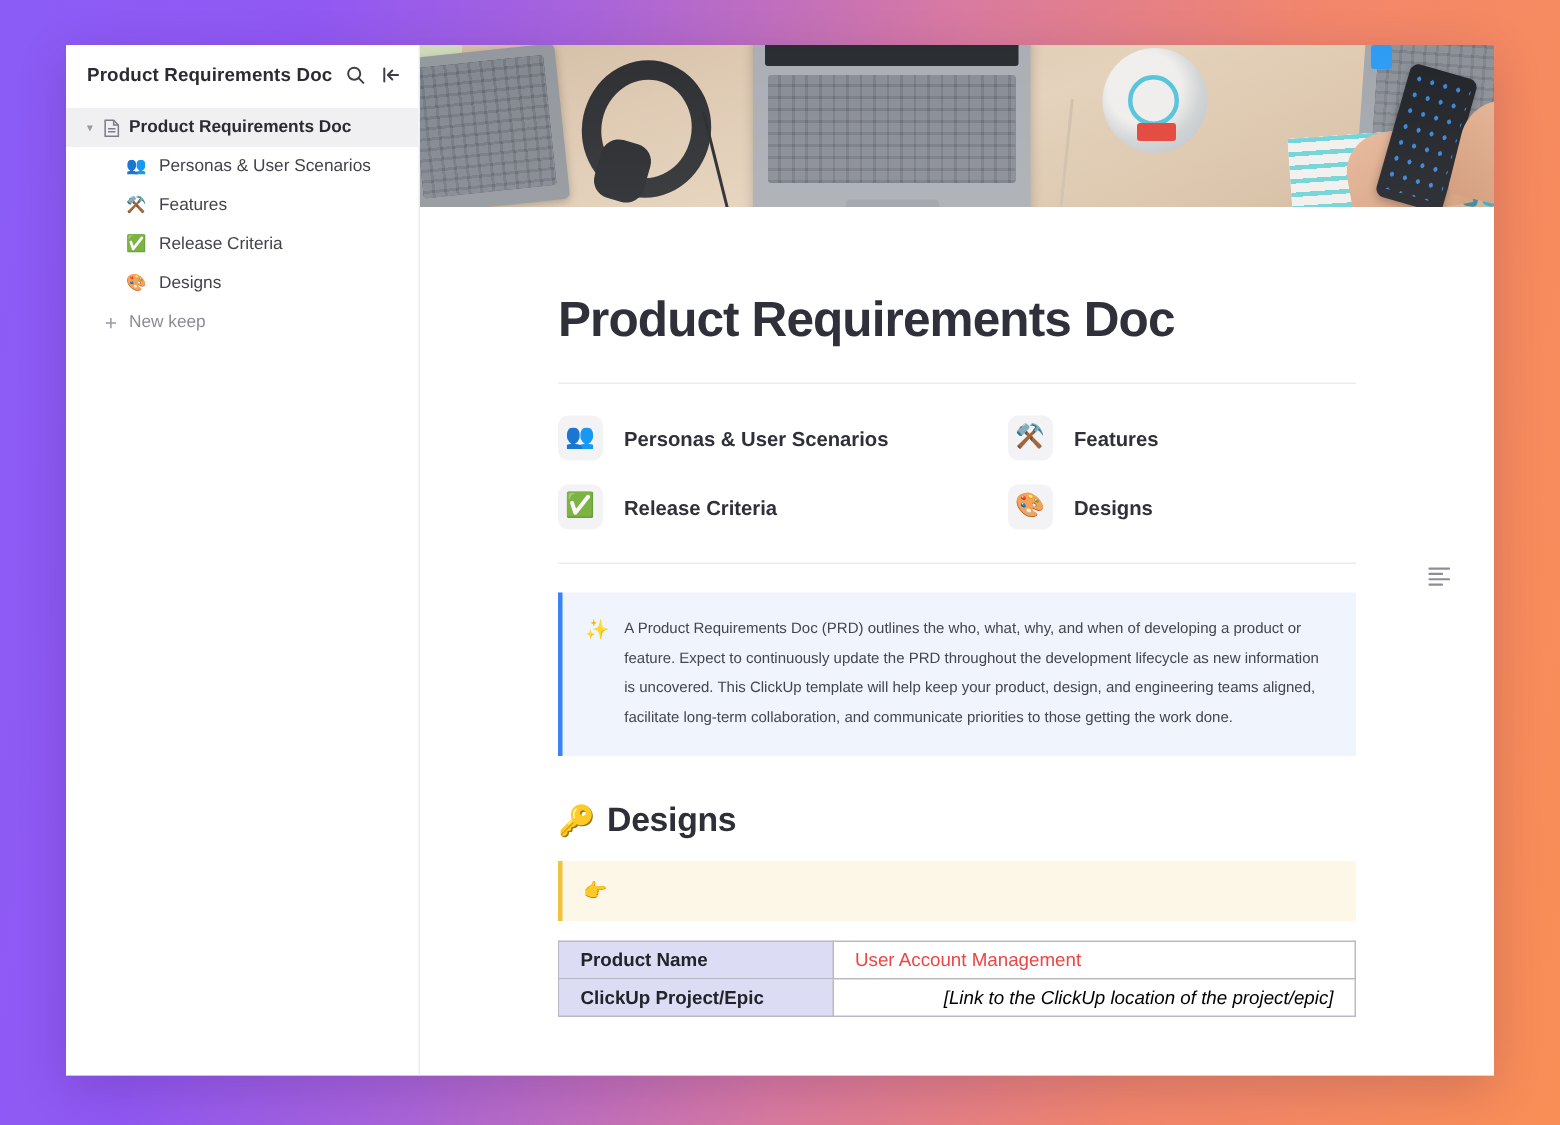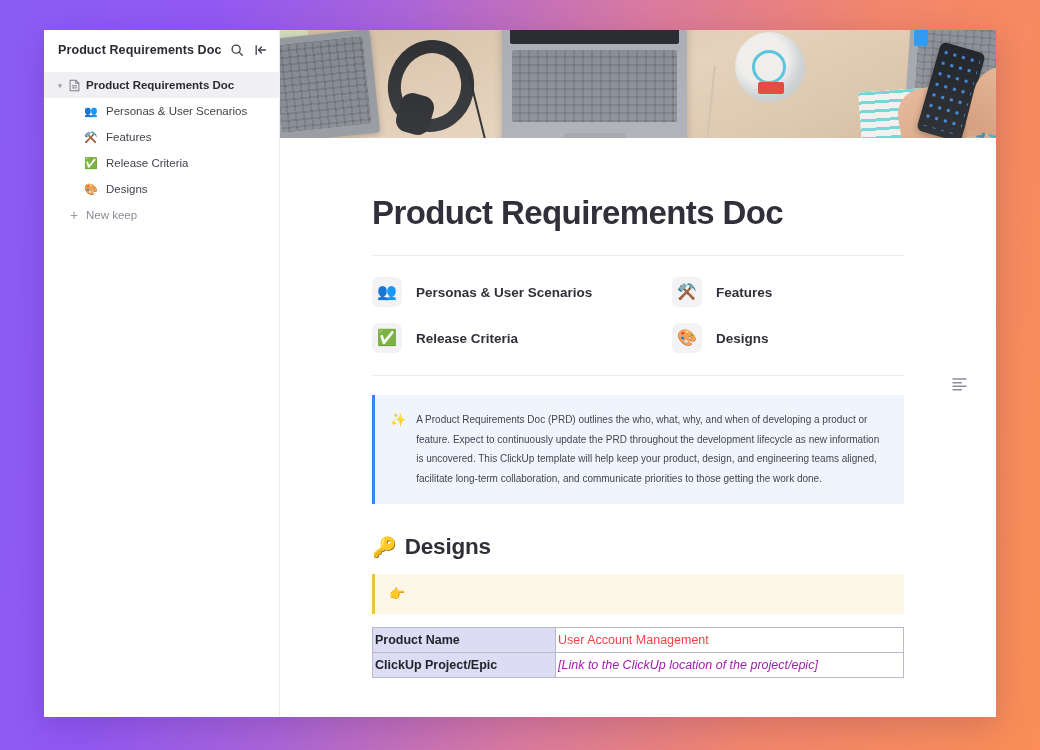--- a/index.html
+++ b/index.html
@@ -249,34 +249,34 @@
   
   .prd-table {
     margin-top: 13px;
     border-collapse: collapse;
     width: 100%;
     table-layout: fixed;
     font-size: 12.5px;
   }
   .prd-table td {
     border: 1px solid #b9b9c6;
-    padding: 5px 2px;
+    padding: 5px 14px;
     height: 23px;
     vertical-align: middle;
     white-space: nowrap;
     overflow: hidden;
   }
   .prd-table td.key {
     width: 183px;
     background: #dcdcf4;
     font-weight: 700;
     color: #23232c;
   }
   .prd-table td.val { background: #ffffff; color: #ef4444; }
-  .prd-table td.val.italic { font-style: italic; color: #a21caf; }
+  .prd-table td.val.italic { font-style: italic; color: #000000; text-align: right; }
 </style>
 </head>
 <body>
 
 <div class="app-card">
 
   <div class="sidebar">
 
     <div class="sidebar-header">
       <div class="sidebar-title">Product Requirements Doc</div>

